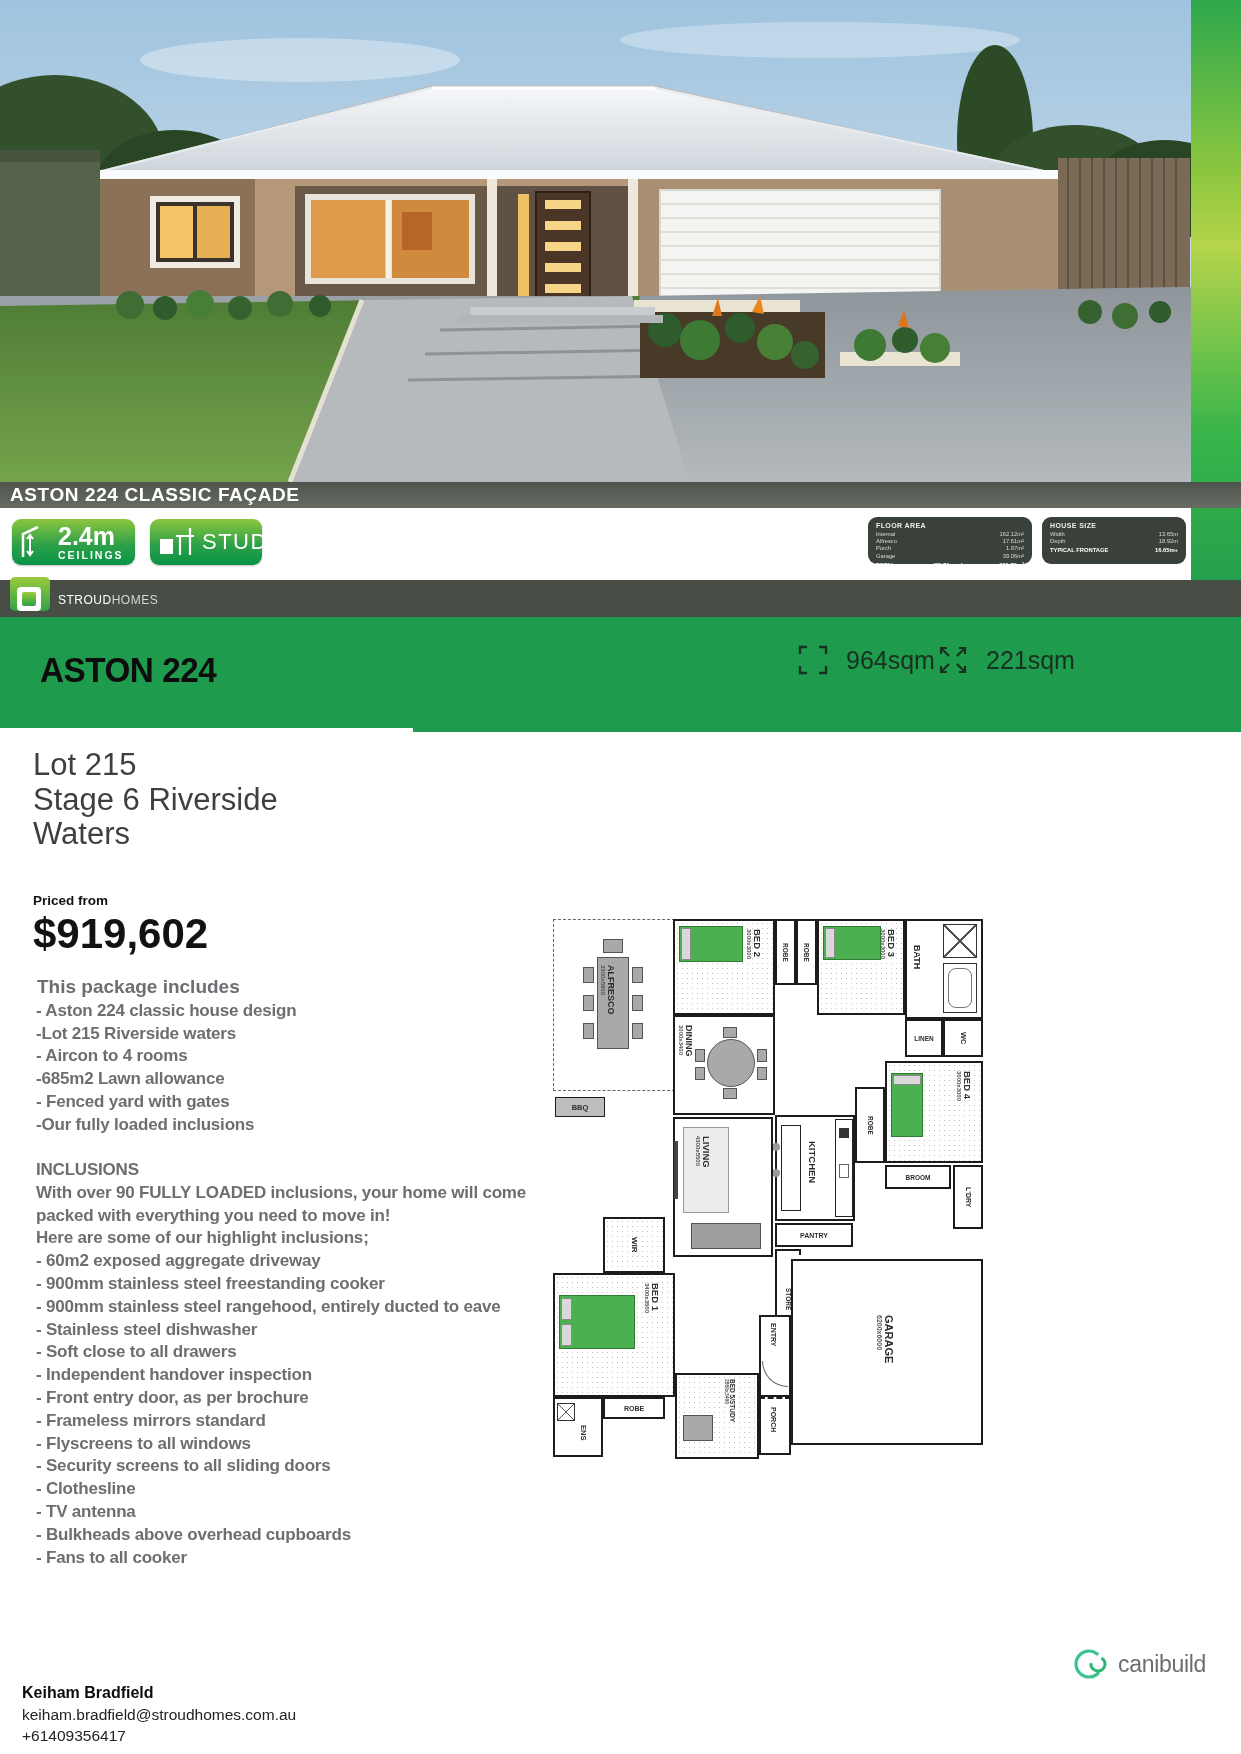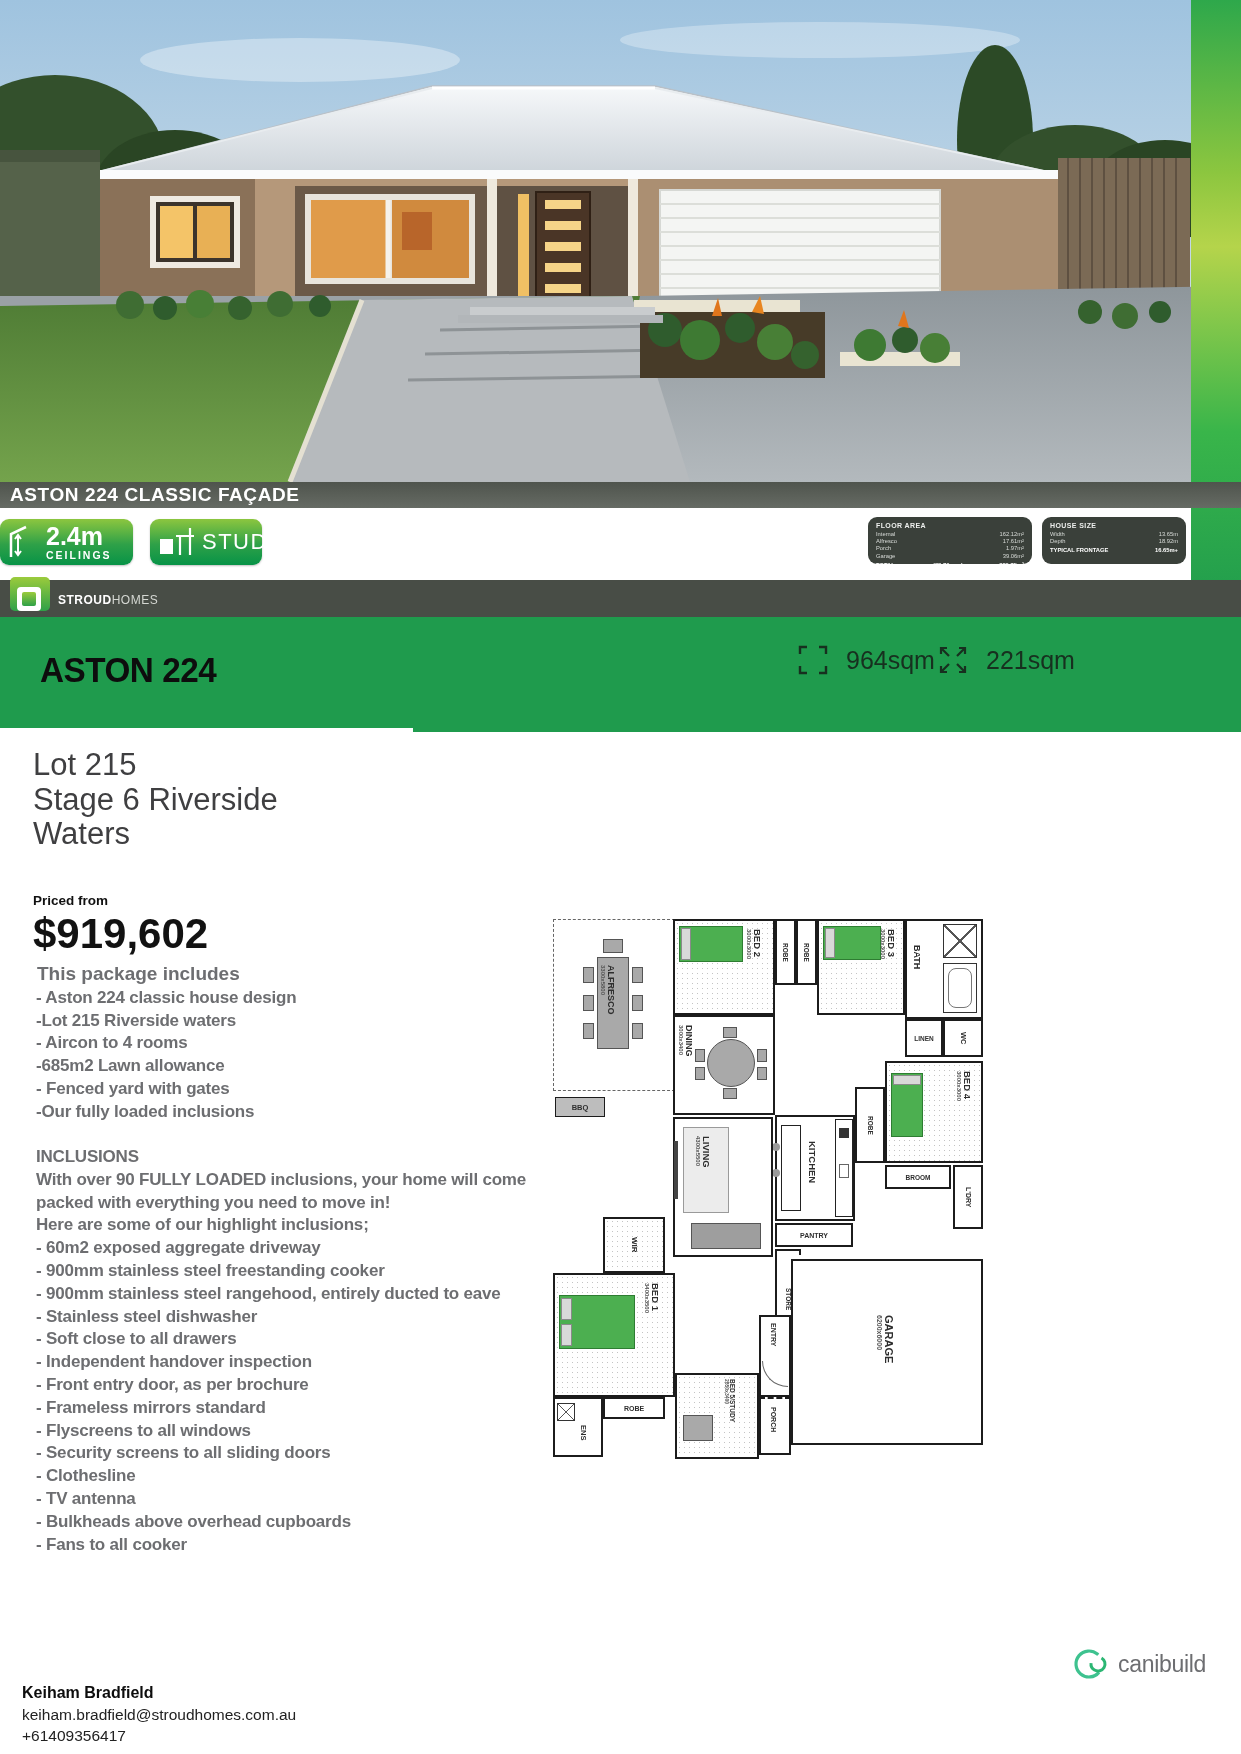--- a/index.html
+++ b/index.html
@@ -5,59 +5,59 @@
   html,body{margin:0;padding:0;}
   body{width:1241px;height:1754px;background:#ffffff;font-family:"Liberation Sans",sans-serif;position:relative;overflow:hidden;}
   .abs{position:absolute;}
   
   .hero{left:0;top:0;width:1241px;height:482px;overflow:hidden;}
   
   .facade-banner{left:0;top:482px;width:1241px;height:26px;background:linear-gradient(180deg,#4f544d,#666b64);display:flex;align-items:center;}
   .facade-banner span{color:#fff;font-size:19px;font-weight:700;letter-spacing:.6px;padding-left:10px;}
   
   .badge{top:519px;height:46px;border-radius:9px;background:linear-gradient(180deg,#8cc63f,#2fa148 55%,#079347);display:flex;align-items:center;color:#fff;box-shadow:0 1px 2px rgba(0,0,0,.25);}
-  .badge-ceiling{left:0;width:133px;border-radius:9px;}
+  .badge-ceiling{left:12px;width:123px;border-radius:9px;}
   .badge-study{left:150px;width:112px;}
   .badge .bicon{margin:0 6px 0 8px;flex:0 0 auto;}
   .ceil-txt{line-height:1;}
   .ceil-val{font-size:25px;font-weight:700;}
   .ceil-lab{font-size:10.5px;font-weight:700;letter-spacing:2px;margin-top:1px;}
   .study-lab{font-size:22px;font-weight:400;letter-spacing:1.5px;}
   
   .ibox{top:517px;height:47px;background:#3a403a;border-radius:9px;color:#eceeec;padding:5px 8px 4px 8px;box-sizing:border-box;}
   .ibox-floor{left:868px;width:164px;}
   .ibox-house{left:1042px;width:144px;}
   .ibox .ititle{font-size:7px;font-weight:700;letter-spacing:.4px;margin-bottom:2px;}
   .irow{display:flex;justify-content:space-between;font-size:5.8px;line-height:7.2px;color:#d8dbd8;}
   .irow.tot{font-weight:700;color:#fff;margin-top:2px;}
   .irow .mid{flex:1;text-align:center;}
   
   .stroud-band{left:0;top:580px;width:1241px;height:37px;background:#484d46;}
   .stroud-logo{left:8px;top:575px;display:flex;align-items:flex-start;}
   .stroud-mark{width:46px;height:40px;position:relative;}
   .stroud-text{margin:16px 0 0 4px;line-height:1;}
-  .stroud-bold{font-size:12px;font-weight:700;color:#fff;letter-spacing:.5px;}
+  .stroud-bold{font-size:12px;font-weight:400;color:#fff;letter-spacing:.5px;}
   .stroud-light{font-size:12px;font-weight:300;color:#d4d7d2;letter-spacing:.5px;}
   .stroud-tag{font-size:9px;color:#c3c8c0;font-family:"Liberation Serif",serif;font-style:italic;margin-top:18px;text-align:right;}
   
   .green-strip{right:0;top:0;width:50px;height:617px;background:linear-gradient(180deg,#2ea84b 0%,#8cc63f 28%,#b5d44b 40%,#39b54a 70%,#1f9b4d 100%);}
   
   .title-band{left:0;top:617px;width:1241px;height:111px;background:#1f9b4d;}
   .title-band-sliver{left:413px;top:728px;width:828px;height:4px;background:#1f9b4d;}
   .band-title{left:40px;top:650px;font-size:35px;font-weight:800;color:#0d0d0d;letter-spacing:-.5px;transform:scaleX(.95);transform-origin:left;}
   .stat{top:645px;display:flex;align-items:center;color:#17301f;}
   .stat-land{left:798px;}
   .stat-house{left:938px;}
   .stat .sicon{margin-right:18px;}
   .stat .sval{font-size:25px;text-align:center;}
   
   .lot-heading{left:33px;top:748px;font-size:31px;color:#3f3f41;line-height:34.5px;font-weight:400;}
   .priced-from{left:33px;top:893px;font-size:13.5px;font-weight:700;color:#111;}
   .price{left:33px;top:910px;font-size:42px;font-weight:800;color:#121212;}
-  .gray-bold{color:#6d6e71;font-weight:700;}
+  .gray-bold{color:#6d6e71;font-weight:700;margin-top:13px;}
   .pkg-heading{left:37px;top:963px;font-size:19px;}
   .pkg-items{left:36px;top:987px;font-size:17px;line-height:22.7px;letter-spacing:-.2px;}
   .incl-block{left:36px;top:1146px;font-size:17px;line-height:22.8px;letter-spacing:-.2px;}
   
   .fp{left:545px;top:915px;width:440px;height:545px;}
   .fp *{box-sizing:border-box;}
   .room{position:absolute;border:2px solid #1c1c1c;background:#fff;}
   .carpet{background-image:radial-gradient(#c4c4c4 .8px,transparent .9px);background-size:5px 5px;background-color:#fff;}
   .room-center{display:flex;align-items:center;justify-content:center;}
   .furn{position:absolute;background:#a9a9a9;border:1px solid #555;}

